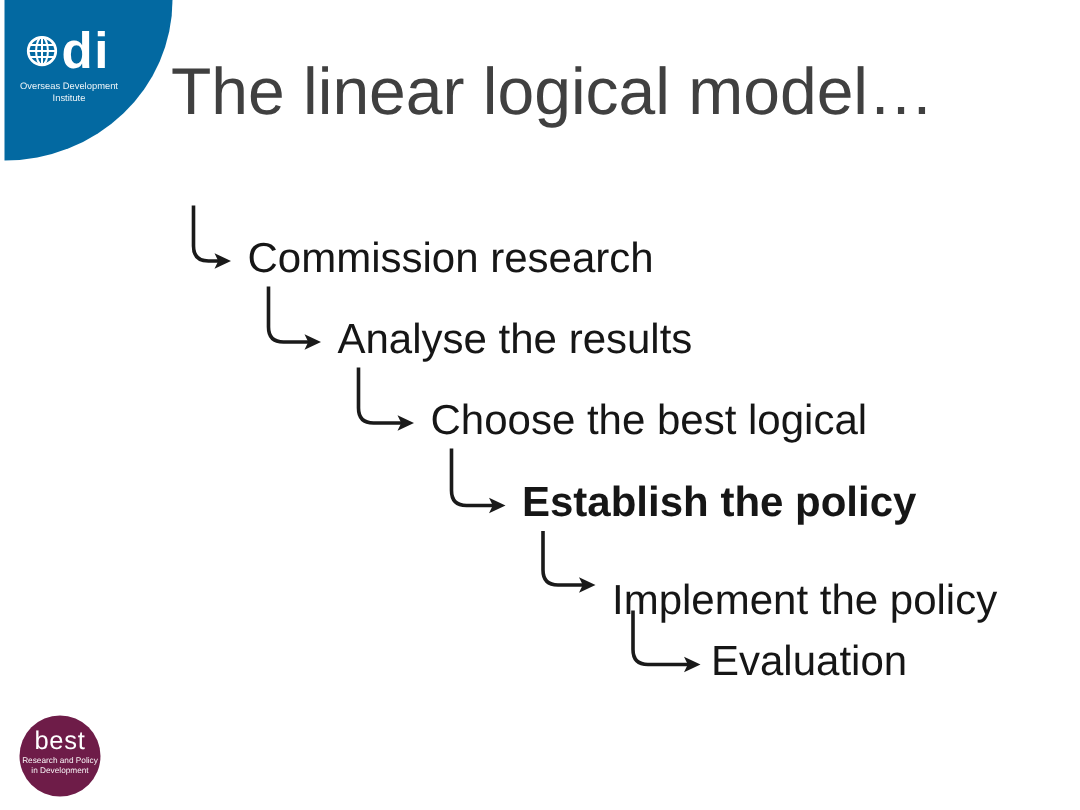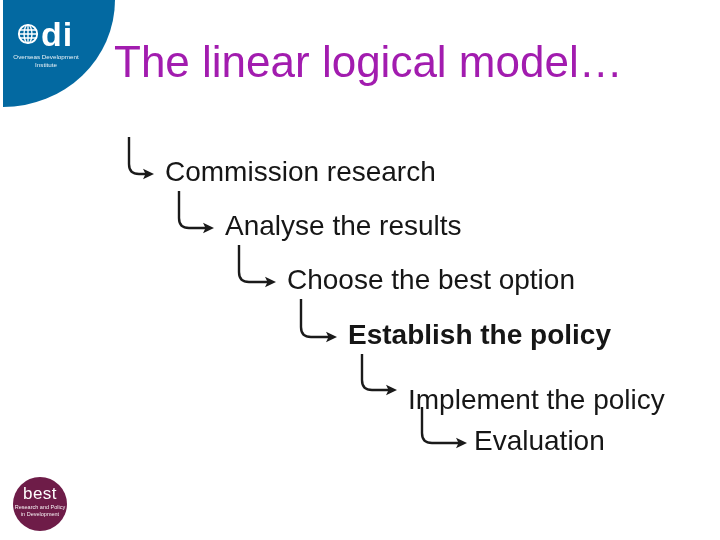--- a/index.html
+++ b/index.html
@@ -22,21 +22,21 @@
     line-height:1; letter-spacing:1px;
   }
   .odi-caption {
     position:absolute; left:8px; top:53px; width:140px;
     transform:scale(.5); transform-origin:0 0;
     color:rgba(255,255,255,.93); text-align:center;
     font-size:12.5px; line-height:1.3;
   }
   .slide-title {
     position:absolute; left:114px; top:40px;
-    font-size:44px; line-height:1; color:#a21caf; white-space:nowrap;
+    font-size:44px; line-height:1; color:#404040; white-space:nowrap;
   }
   .step {
     position:absolute; font-size:28px; line-height:1;
     color:#161616; white-space:nowrap;
   }
   .arrows { position:absolute; left:0; top:0; pointer-events:none; }
   .arrows path { stroke:#1a1a1a; stroke-width:2.4; fill:none; }
   .arrows polygon { fill:#1a1a1a; }
   
   .rapid {
@@ -67,21 +67,21 @@
     <div class="odi-caption">
       <div>Overseas Development</div>
       <div>Institute</div>
     </div>
   </div>
 
   <div class="slide-title">The linear logical model…</div>
 
   <div class="step" style="left:165px; top:158px;">Commission research</div>
   <div class="step" style="left:225px; top:212px;">Analyse the results</div>
-  <div class="step" style="left:287px; top:266px;">Choose the best option</div>
+  <div class="step" style="left:287px; top:266px;">Choose the best logical</div>
   <div class="step" style="left:348px; top:321px;font-weight:bold;">Establish the policy</div>
   <div class="step" style="left:408px; top:386px;">Implement the policy</div>
   <div class="step" style="left:474px; top:427px;">Evaluation</div>
 
   <svg class="arrows" width="720" height="540">
     <g>
       <path d="M129,137 L129,164 Q129,174 139,174 L146,174"></path>
       <polygon points="154,174 143,168.8 145.5,174 143,179.2"></polygon>
     </g>
     <g>

